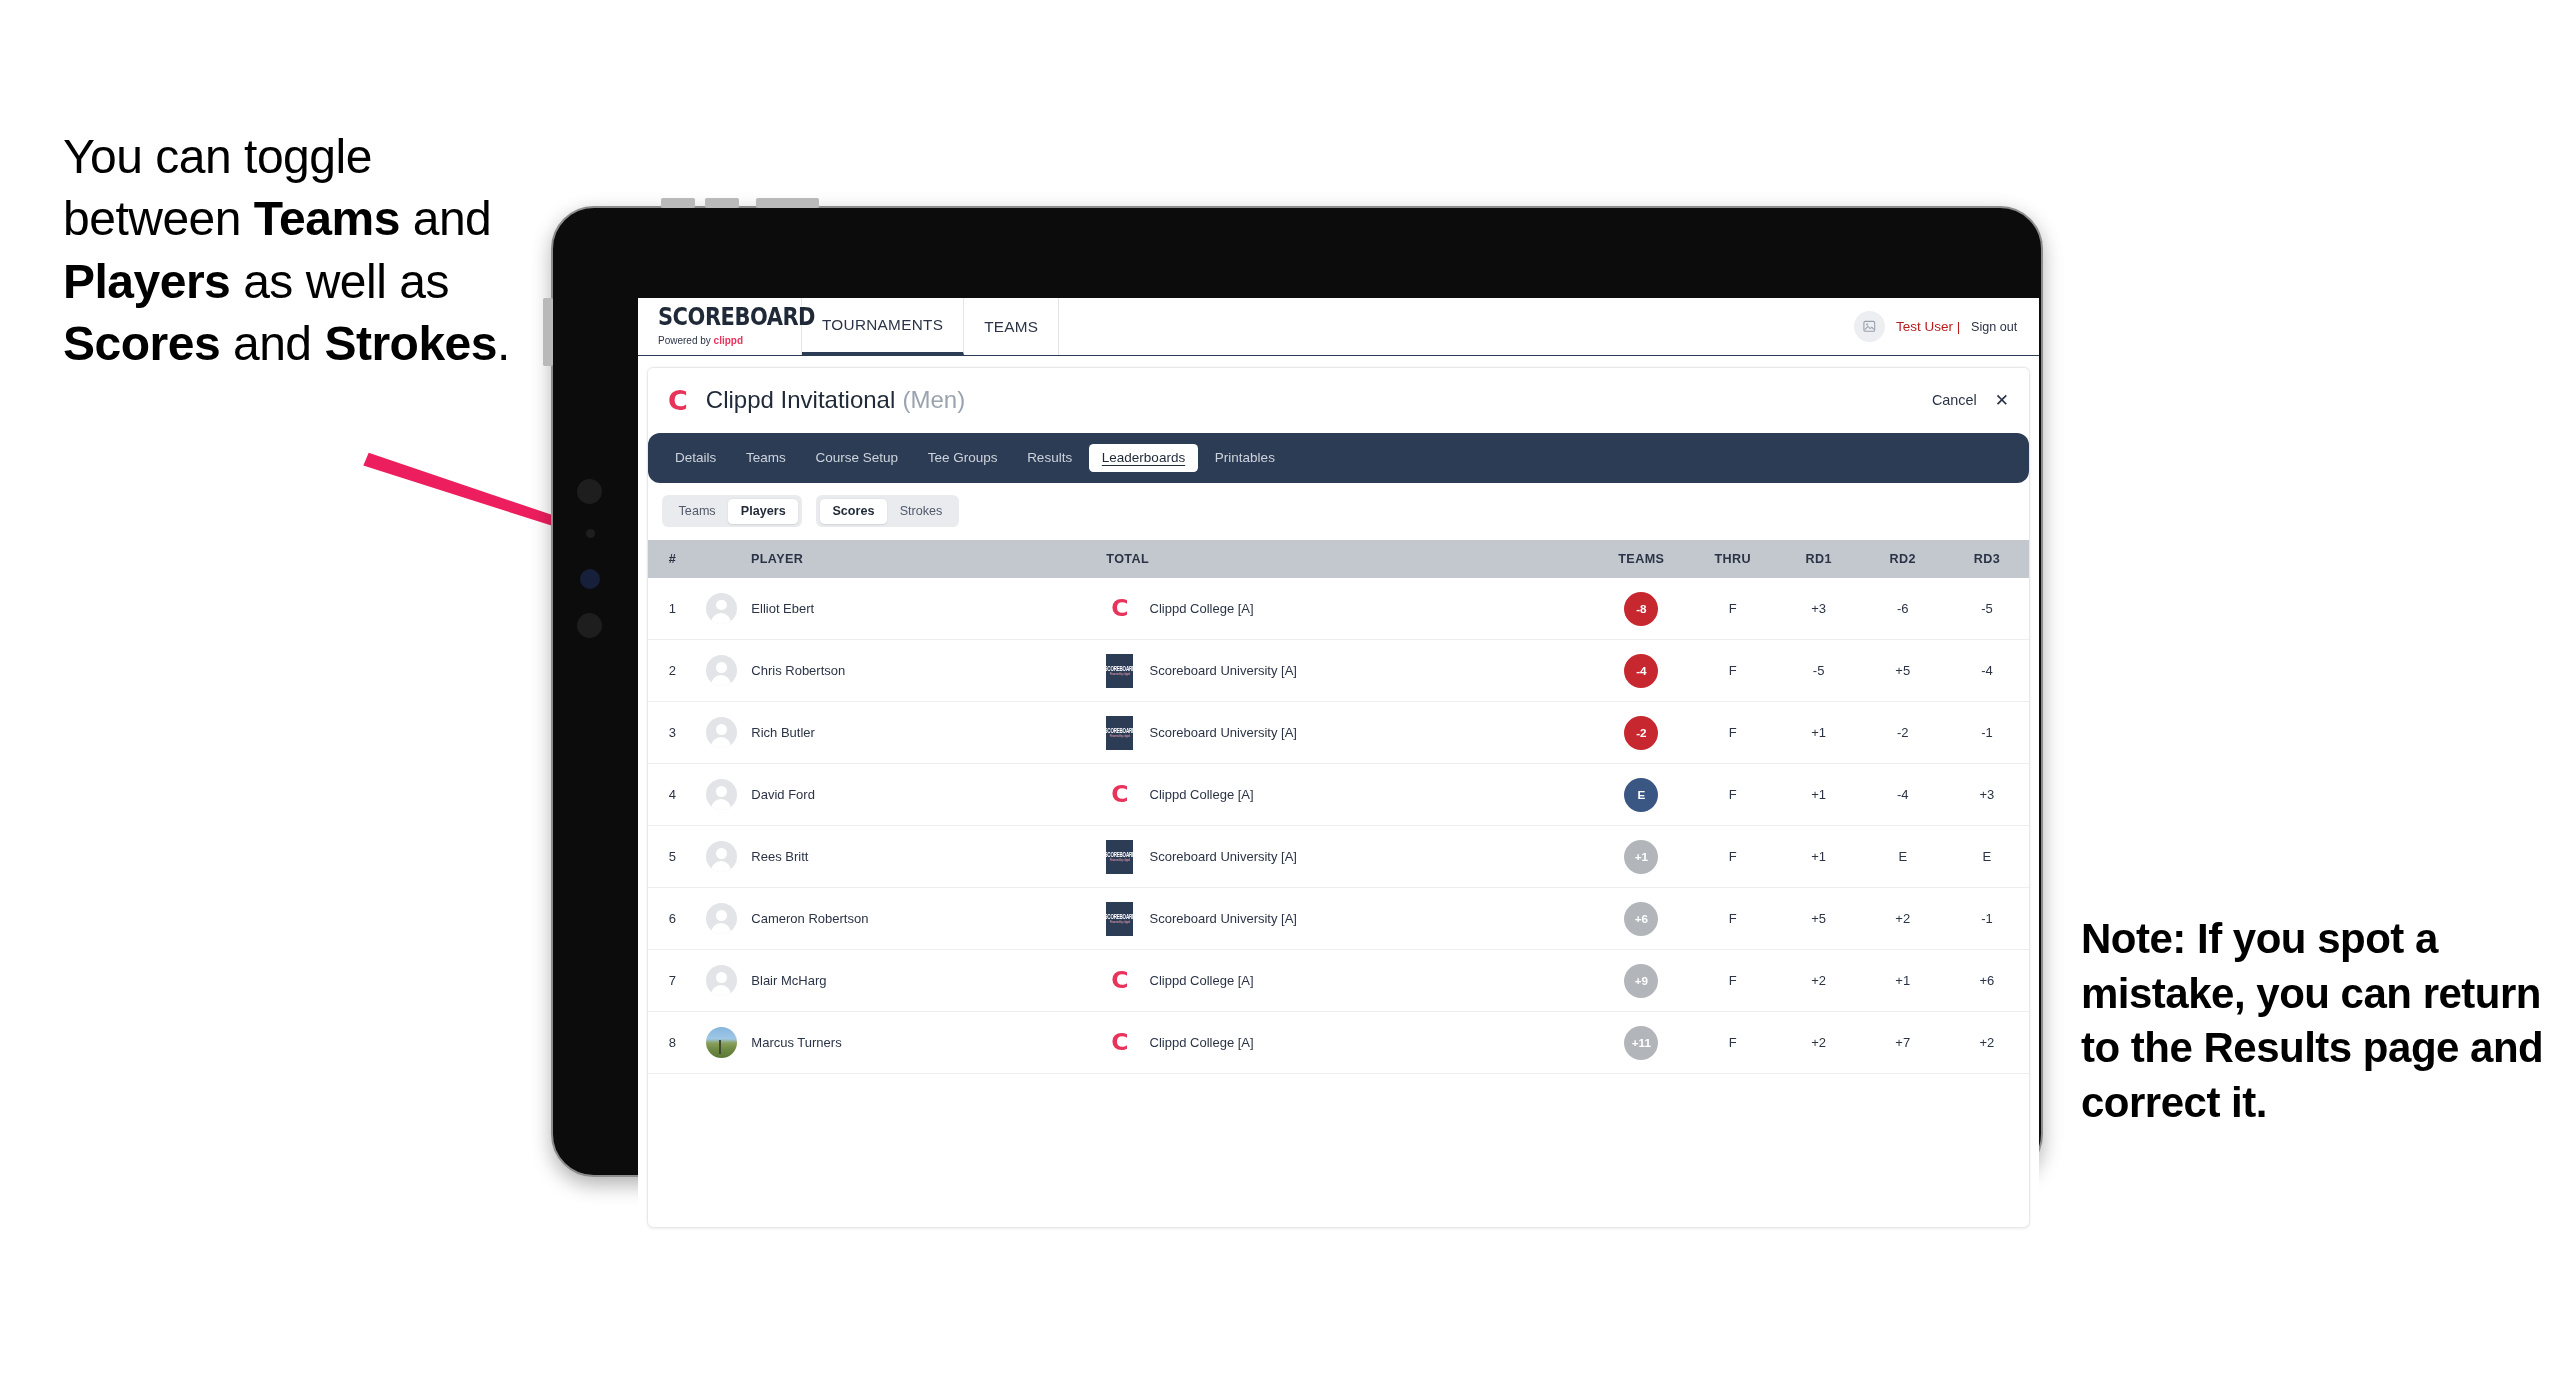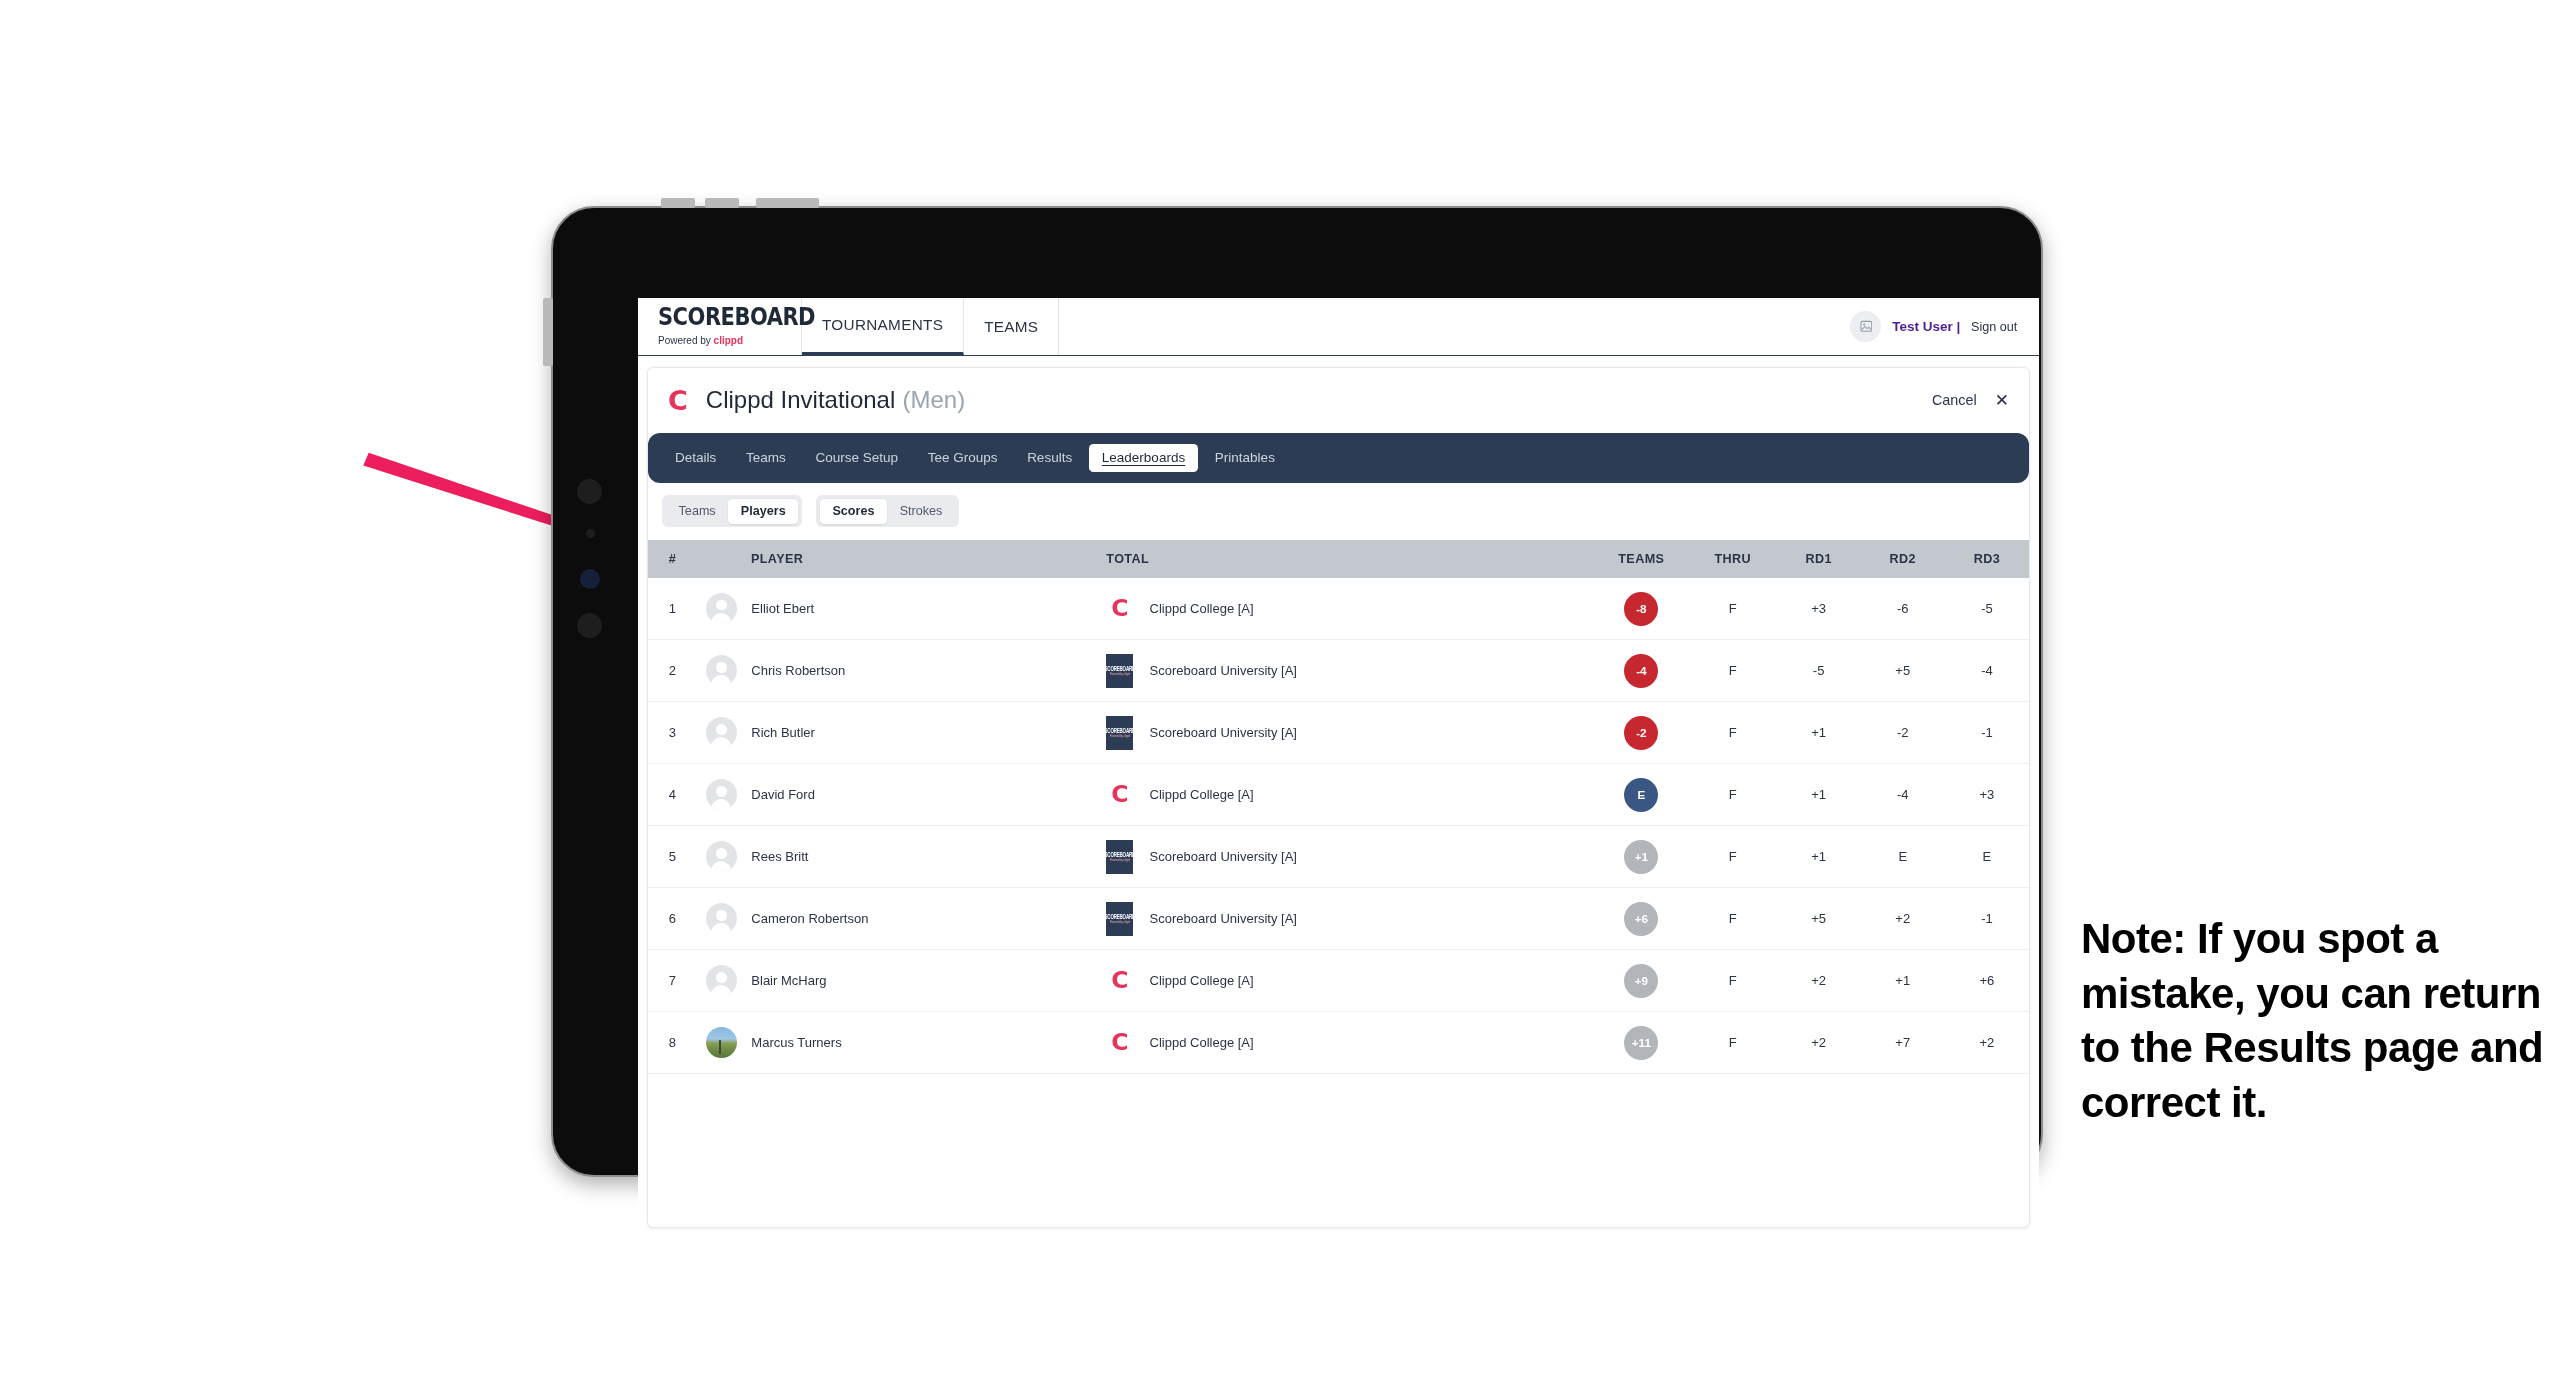--- a/index.html
+++ b/index.html
@@ -91,21 +91,21 @@
   .navtab.active { border-bottom: 3.6px solid #2d3c55; }
   .topbar-spacer { flex: 1; }
   .topbar-right {
     display: flex; align-items: center; gap: 10.8px; padding-right: 21.7px;
   }
   .avatar-chip {
     width: 31px; height: 31px; border-radius: 50%; background: #eceef1;
     display: flex; align-items: center; justify-content: center;
     color: #98a0ad; font-size: 13.5px;
   }
-  .user-name { font-size: 13.5px; color: #4c1d95; font-weight: bold; }
+  .user-name { font-size: 13.5px; color: #b91c1c; }
   .signout { font-size: 12.6px; color: #2b3446; cursor: pointer; }
 
   
   .card {
     margin: 10.8px 9px 0 9px;
     background: #fff;
     border: 0.9px solid #e6e8ec;
     border-radius: 6.3px;
     box-shadow: 0 0.9px 2.7px rgba(0,0,0,0.07);
     overflow: hidden;
@@ -214,20 +214,21 @@
   }
   .pill.red  { background: #c7272f; }
   .pill.blue { background: #3a5683; }
   .pill.grey { background: #b2b5ba; }
 </style>
 </head>
 <body>
 
 <div class="page">
 
+  <div class="anno anno-left">You can toggle between <b>Teams</b> and <b>Players</b> as well as <b>Scores</b> and <b>Strokes</b>.</div>
 
   <div class="arrow-wrap">
     <svg width="307" height="126" viewBox="0 0 340 140">
       <path d="M8 12 L262 98 L250 62 L332 118 L234 132 L246 104 L2 26 Z" fill="#ED1E5E"></path>
     </svg>
   </div>
 
   <div class="anno anno-right">Note: If you spot a mistake, you can return to the Results page and correct it.</div>
 
   <div class="tablet">

